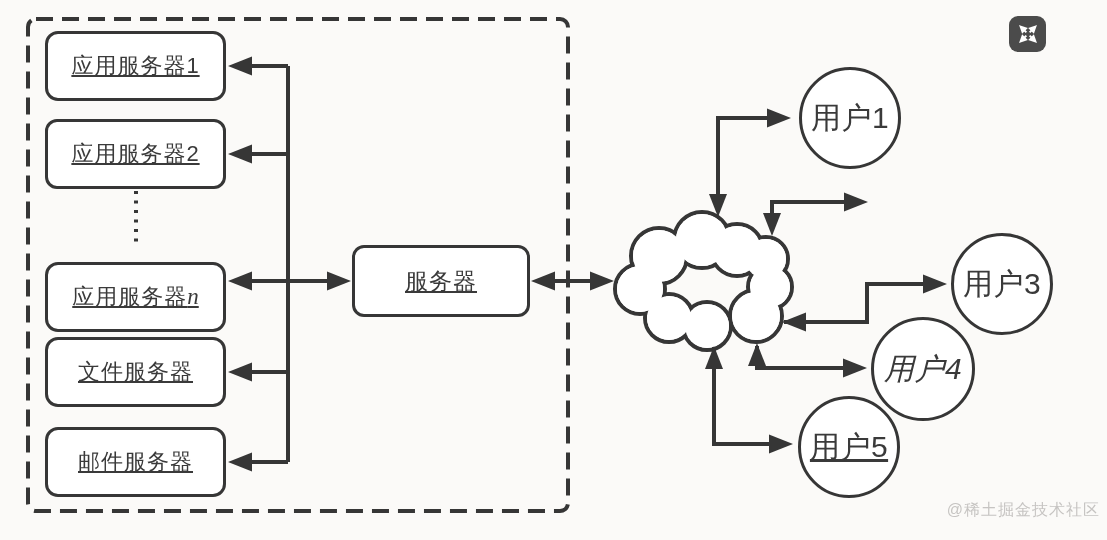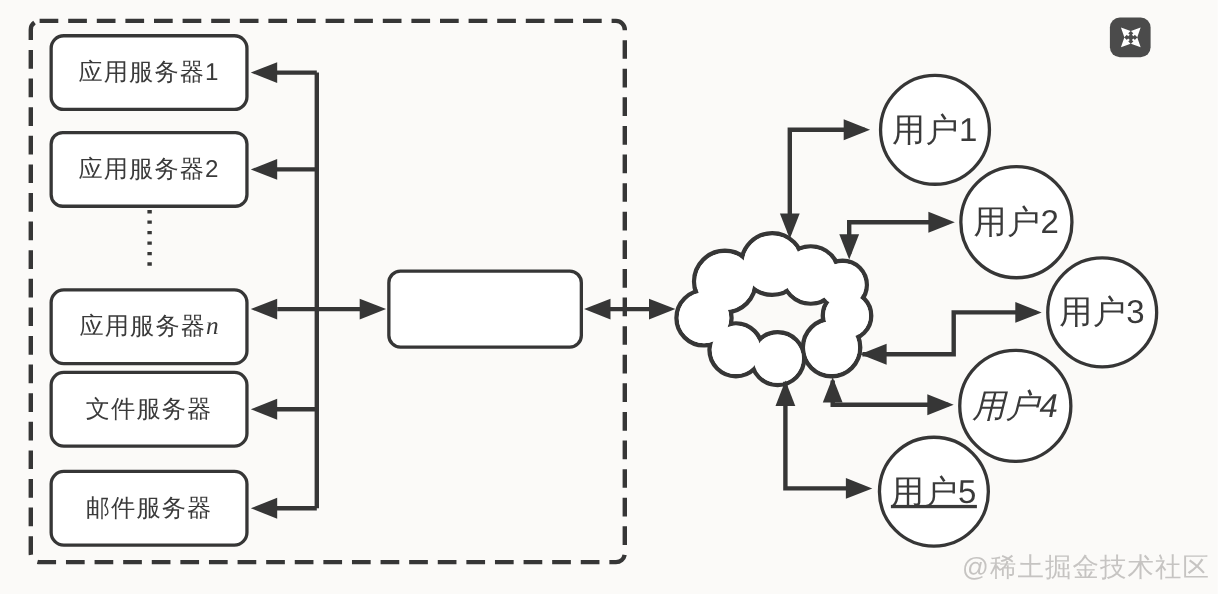--- a/index.html
+++ b/index.html
@@ -18,32 +18,32 @@
   .stage svg.layer{position:absolute;left:0;top:0;}
   svg .stroke{stroke:var(--line);fill:none;stroke-width:4;}
   svg .arrow{fill:var(--line);stroke:none;}
   svg .cloudline{stroke:var(--line);fill:#ffffff;stroke-width:4;}
   svg .cloudfill{fill:#ffffff;stroke:none;}
   .node{
     position:absolute;background:#fff;border:3.5px solid var(--line);
     display:flex;align-items:center;justify-content:center;text-align:center;
     color:var(--text);font-size:22px;letter-spacing:1px;box-sizing:border-box;
   }
-  .rectnode{border-radius:13px;}
+  .rectnode{border-radius:13px;text-decoration:underline;}
   .circlenode{border-radius:50%;font-size:30px;letter-spacing:0.5px;}
   .proxy{border-radius:12px;line-height:27px;font-size:23px;}
   .it{font-style:italic;font-family:"Liberation Serif",serif;font-size:23px;letter-spacing:0;}
   .expand-btn{
     position:absolute;left:1009px;top:16px;width:37px;height:36px;
     background:var(--icon-bg);border-radius:9px;cursor:pointer;
     display:flex;align-items:center;justify-content:center;
   }
   .watermark{
     position:absolute;right:7px;top:500px;
-    color:var(--watermark-text);font-size:24px;letter-spacing:1px;
+    color:var(--watermark-text);font-size:16px;letter-spacing:1px;
   }
 </style>
 </head>
 <body>
 
 <div class="stage">
 
   <svg class="layer" width="1107" height="540" viewBox="0 0 1107 540">
 
     <rect x="28" y="19" width="540" height="492" rx="8" class="stroke" stroke-dasharray="17 9"></rect>
@@ -135,28 +135,26 @@
   </div>
   <div class="node rectnode" style="left:45px;top:337px;width:181px;height:70px;">
     <span>文件服务器</span>
   </div>
   <div class="node rectnode" style="left:45px;top:427px;width:181px;height:70px;">
     <span>邮件服务器</span>
   </div>
 
   <div class="node rectnode proxy" style="left:352px;top:245px;width:178px;height:72px;">
     <div>
+      <div>服务器</div>
     </div>
   </div>
 
   <div class="node circlenode" style="left:799px;top:67px;width:102px;height:102px;">
     <span>用户1</span>
-  </div>
-  <div class="node circlenode" style="left:872px;top:150px;width:104px;height:104px;">
-    <span>用户2</span>
   </div>
   <div class="node circlenode" style="left:951px;top:233px;width:102px;height:102px;">
     <span>用户3</span>
   </div>
   <div class="node circlenode" style="left:871px;top:317px;width:104px;height:104px;font-style:italic;">
     <span>用户4</span>
   </div>
   <div class="node circlenode" style="left:798px;top:396px;width:102px;height:102px;text-decoration:underline;">
     <span>用户5</span>
   </div>

